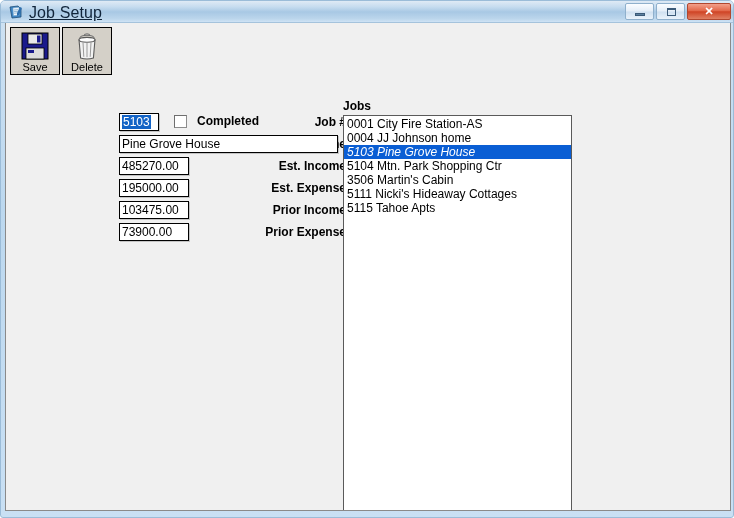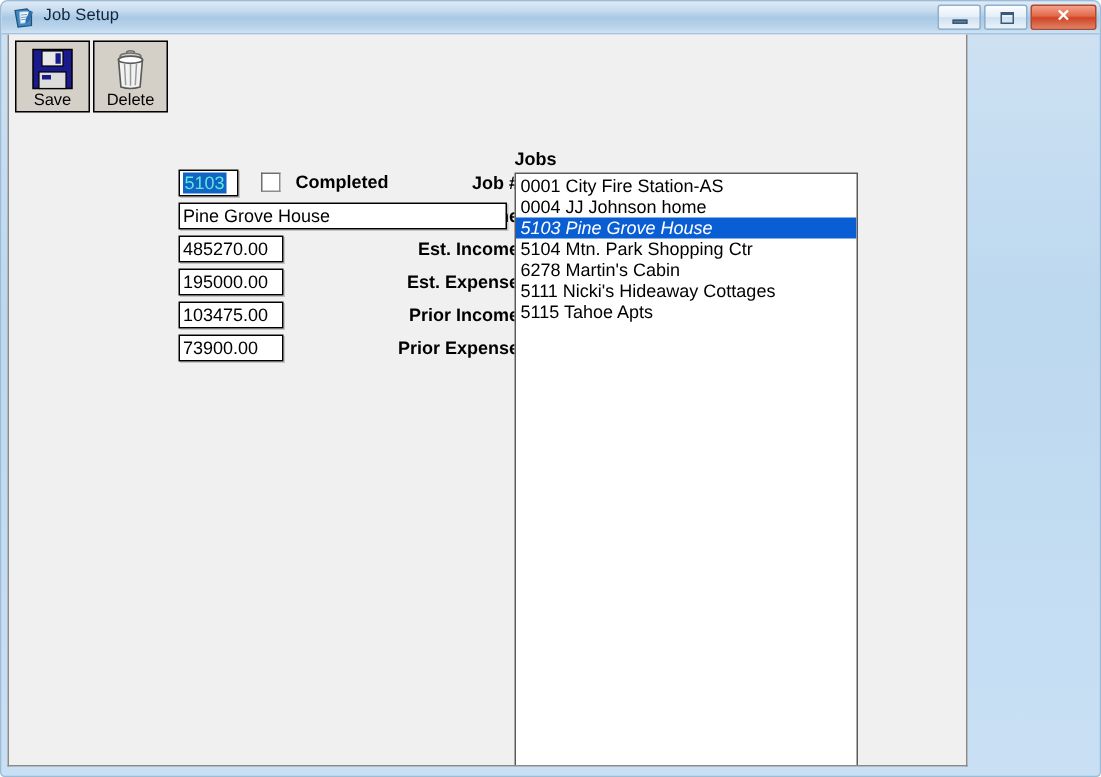--- a/index.html
+++ b/index.html
@@ -35,24 +35,25 @@
     box-sizing: border-box;
   }
   .title-icon {
     position: absolute;
     left: 7px; top: 3px;
     width: 16px; height: 16px;
   }
   .title-text {
     position: absolute;
     left: 28px; top: 3px;
-    font-size: 11px;
+    font-size: 16px;
     color: #10243a;
     white-space: nowrap;
     letter-spacing: 0.1px;
+    text-decoration: underline;
   }
 
   .win-btns {
     position: absolute;
     right: 4px; top: 2px;
     display: flex;
     gap: 2px;
   }
   .win-btn {
     width: 29px;
@@ -95,21 +96,21 @@
     font-weight: bold;
     color: #ffffff;
     font-family: "Liberation Sans", sans-serif;
   }
 
   
   .client {
     position: absolute;
     left: 4px;
     top: 22px;
-    width: 640px;
+    width: 726px;
     height: 488px;
     background: #f0f0f0;
     border: 1px solid #8a8a8a;
     border-top: none;
     box-sizing: border-box;
     overflow: hidden;
   }
 
   
   .toolbar {
@@ -176,21 +177,21 @@
     font-family: "Liberation Sans", sans-serif;
     color: #000000;
     padding: 0 2px;
     line-height: 16px;
     outline: none;
     box-shadow: 1px 1px 0 rgba(0,0,0,0.18);
   }
 
   .sel-text {
     background: #1263c6;
-    color: #5eead4;
+    color: #ffffff;
     padding: 0 1px;
   }
 
   .chk-wrap {
     position: absolute;
     left: 168px;
     top: 1px;
     display: flex;
     align-items: center;
     gap: 10px;
@@ -344,19 +345,19 @@
       </div>
 
     </div>
 
     <div class="jobs-label">Jobs</div>
     <div class="listbox" id="jobs-listbox">
         <div class="litem">0001 City Fire Station-AS</div>
         <div class="litem">0004 JJ Johnson home</div>
         <div class="litem selected">5103 Pine Grove House</div>
         <div class="litem">5104 Mtn. Park Shopping Ctr</div>
-        <div class="litem">6278 Martin's Cabin</div>
+        <div class="litem">3506 Martin's Cabin</div>
         <div class="litem">5111 Nicki's Hideaway Cottages</div>
         <div class="litem">5115 Tahoe Apts</div>
       </div>
 
   </div>
 </div>
 
 </body></html>

